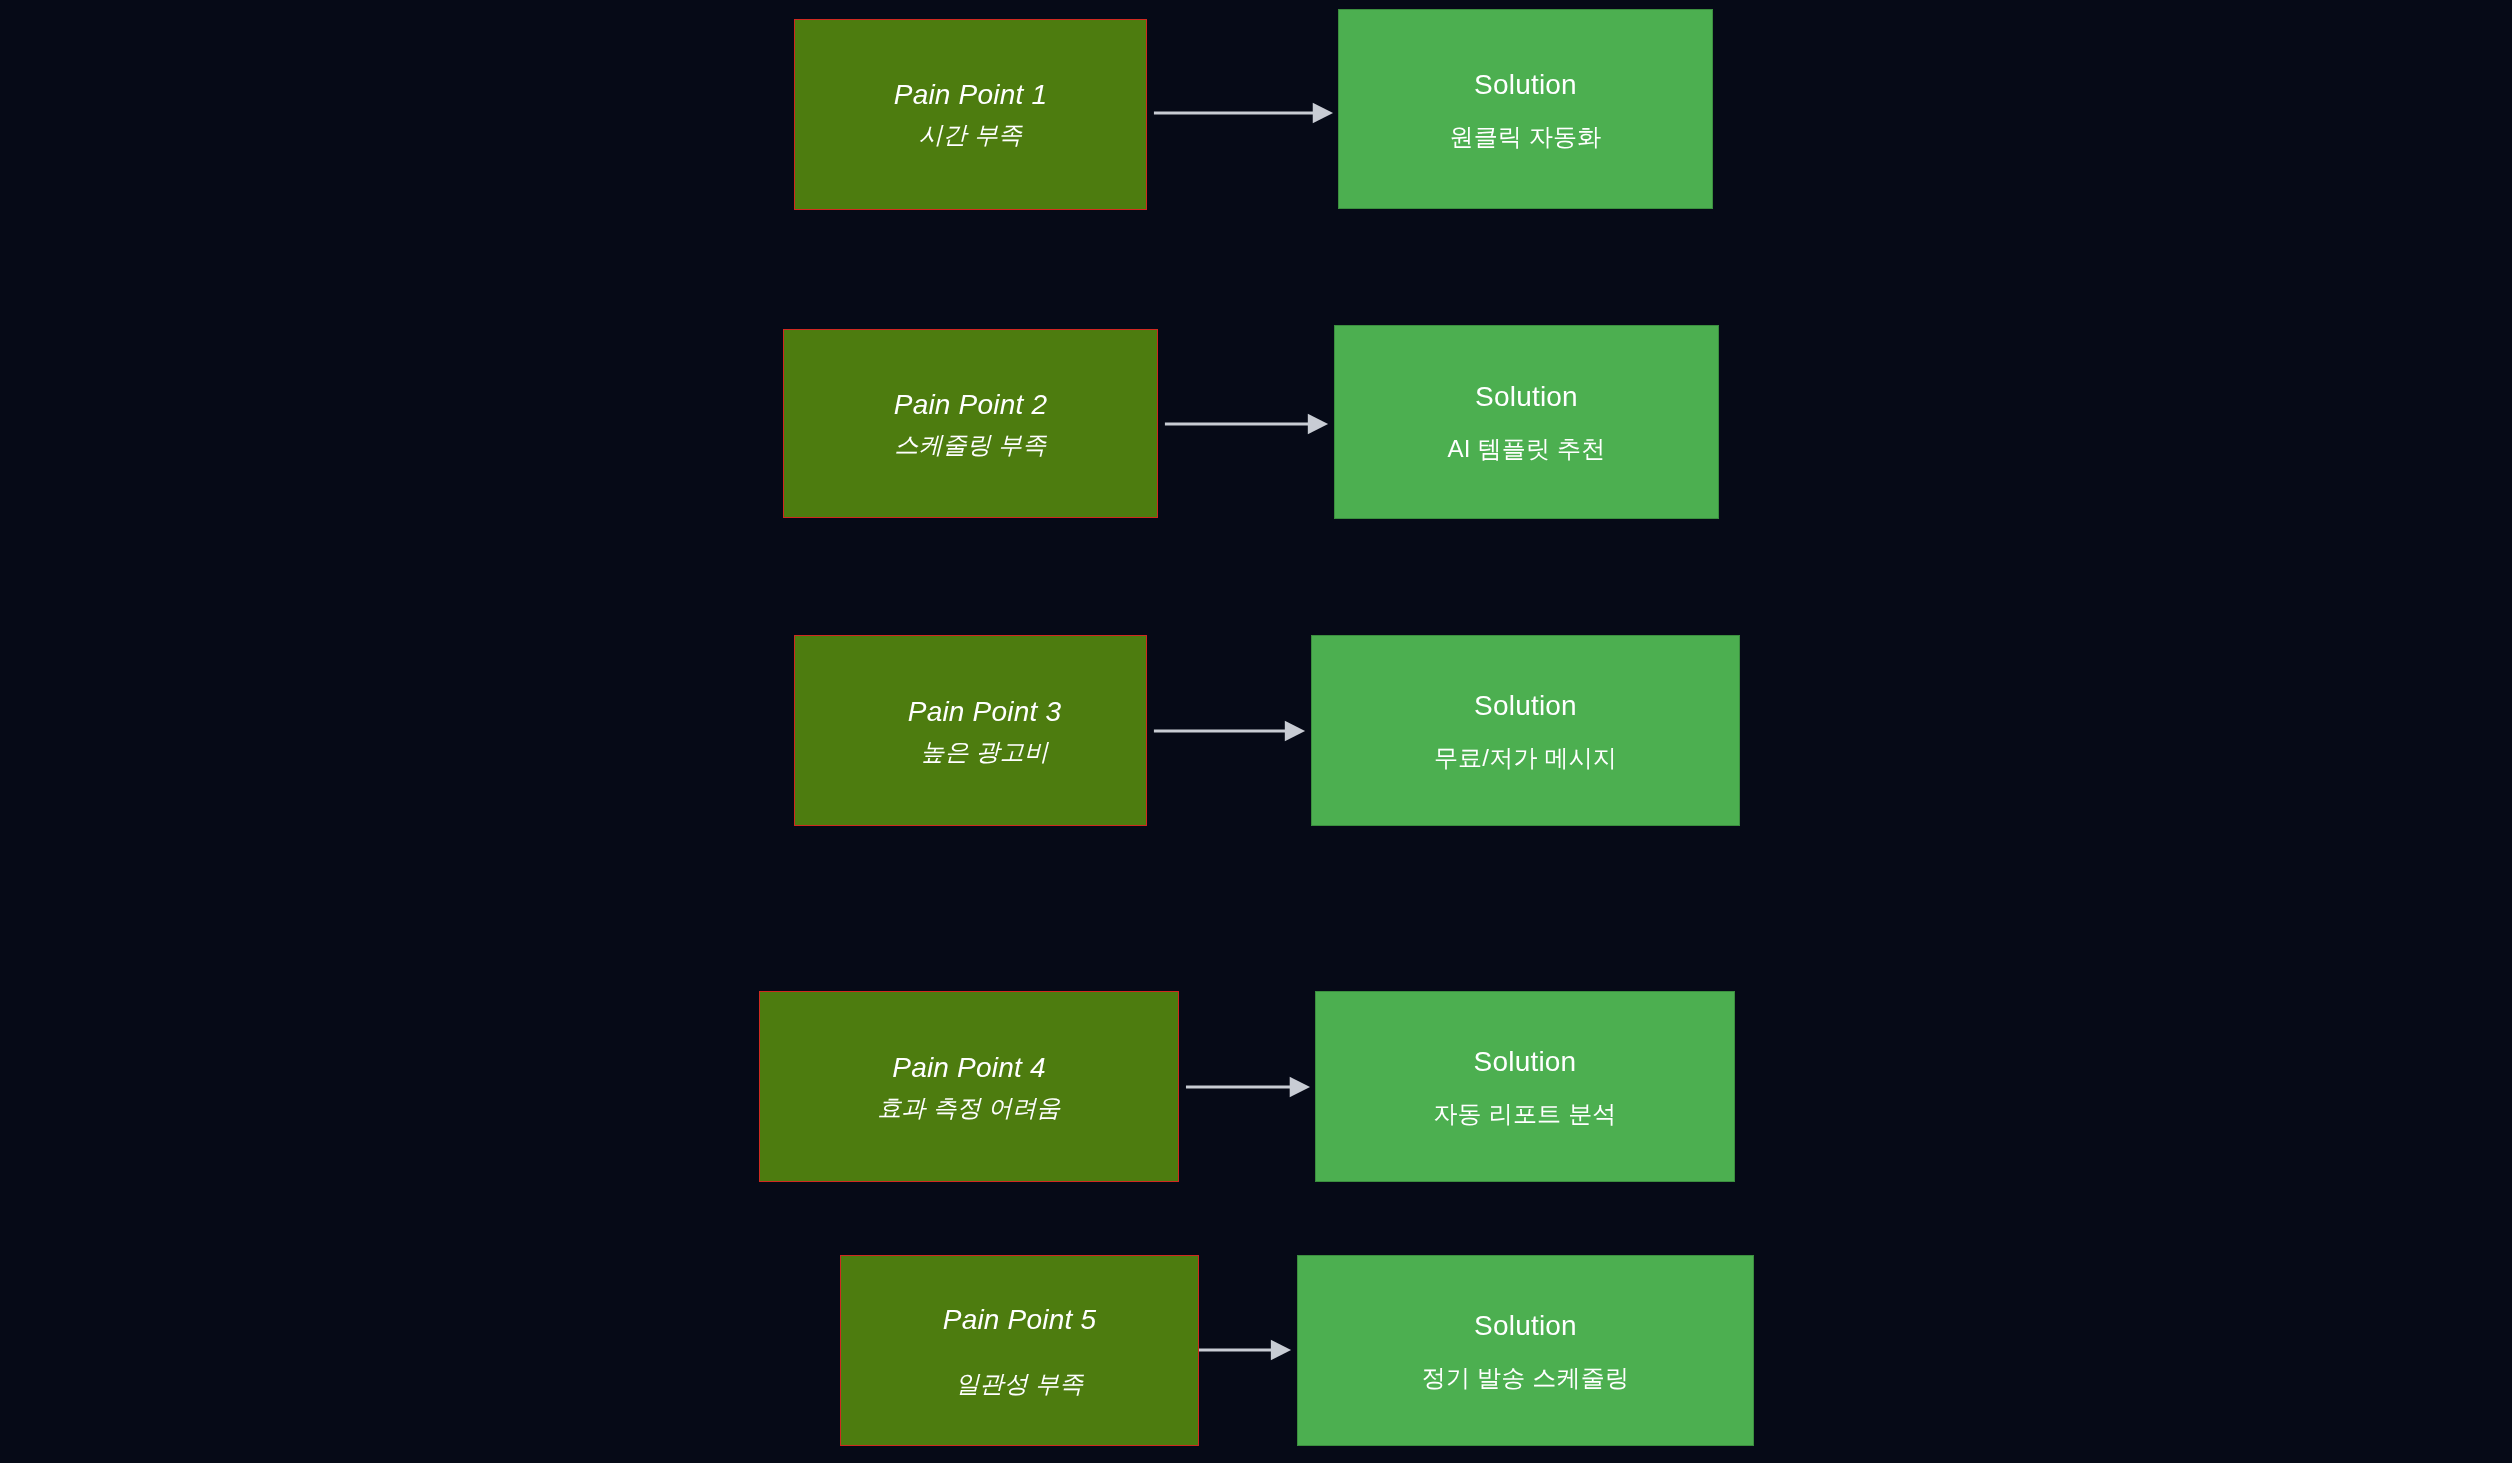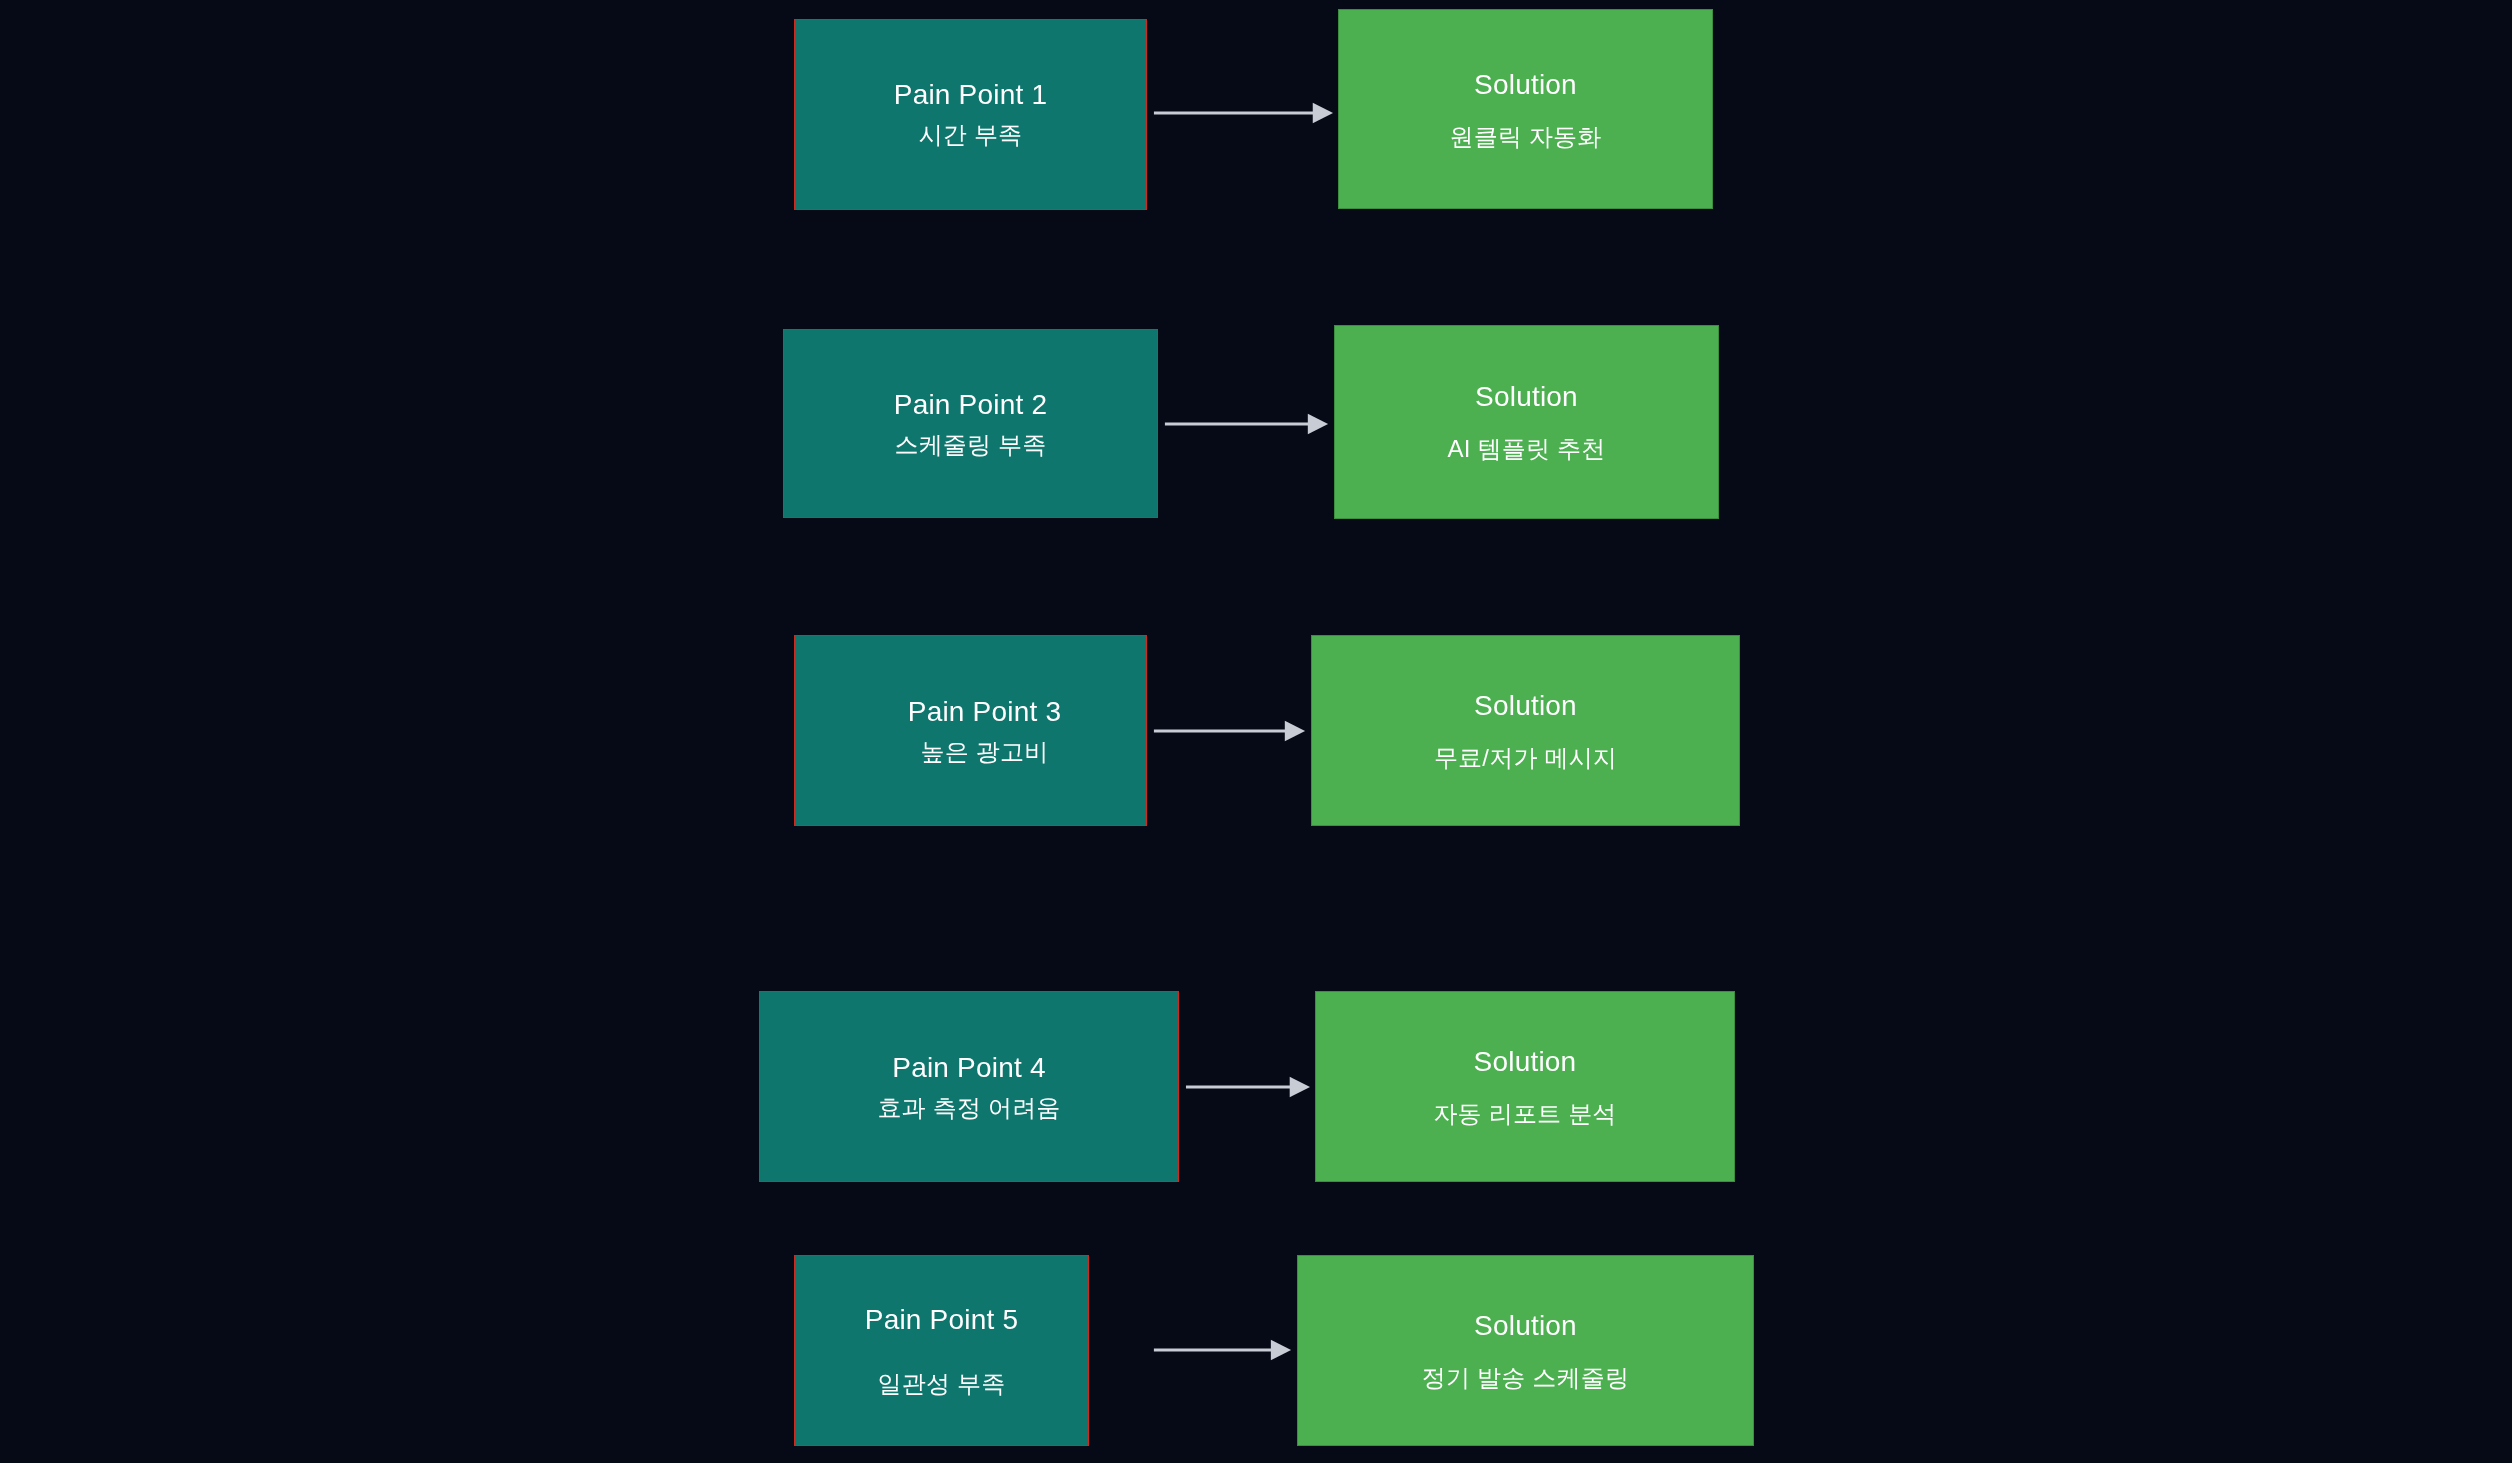--- a/index.html
+++ b/index.html
@@ -26,22 +26,23 @@
     display: flex;
     flex-direction: column;
     align-items: center;
     justify-content: center;
     color: #ffffff;
     text-align: center;
     line-height: 1.30;
     letter-spacing: 0.2px;
   }
   .node.pain {
-    background: #0f766e;
+    background: #4d7c0f;
     border: 1.8px solid #cf2a20;
+    font-style: italic;
   }
   .node.solution {
     background: #4caf50;
     border: 1.8px solid #3b8f3f;
     gap: 12px;
   }
   .node .line1 {
     font-size: 28px;
     font-weight: 400;
     white-space: nowrap;
@@ -126,21 +127,21 @@
         <div class="line2">자동 리포트 분석</div>
       </div>
     </div>
     <div class="row" style="top: 0px; height: 1464px;">
       <div class="edge" style="left: 1141px; top: 1337px; width: 163px; height: 26px;">
         <svg width="163" height="26" viewBox="0 0 177 28">
           <line x1="14" y1="14" x2="144" y2="14" stroke="#c8ccd4" stroke-width="3"></line>
           <polygon points="141,3 163,14 141,25" fill="#c8ccd4"></polygon>
         </svg>
       </div>
-      <div class="node pain" style="left: 794px; top: 1255px; width: 295px; height: 191px; gap: 24px;">
+      <div class="node pain" style="left: 840px; top: 1255px; width: 359px; height: 191px; gap: 24px;">
         <div class="line1">Pain Point 5</div>
         <div class="line2">일관성 부족</div>
       </div>
       <div class="node solution" style="left: 1297px; top: 1255px; width: 457px; height: 191px;">
         <div class="line1">Solution</div>
         <div class="line2">정기 발송 스케줄링</div>
       </div>
     </div>
   </div>
 

